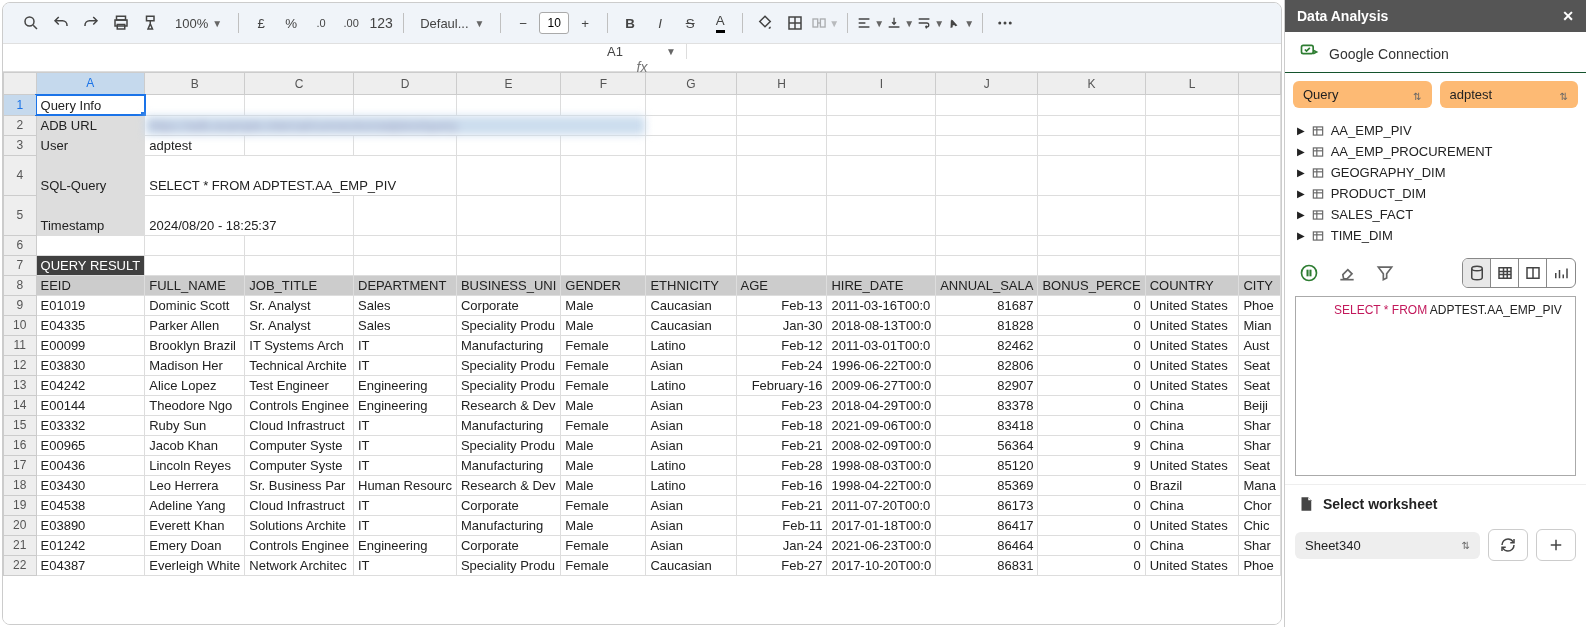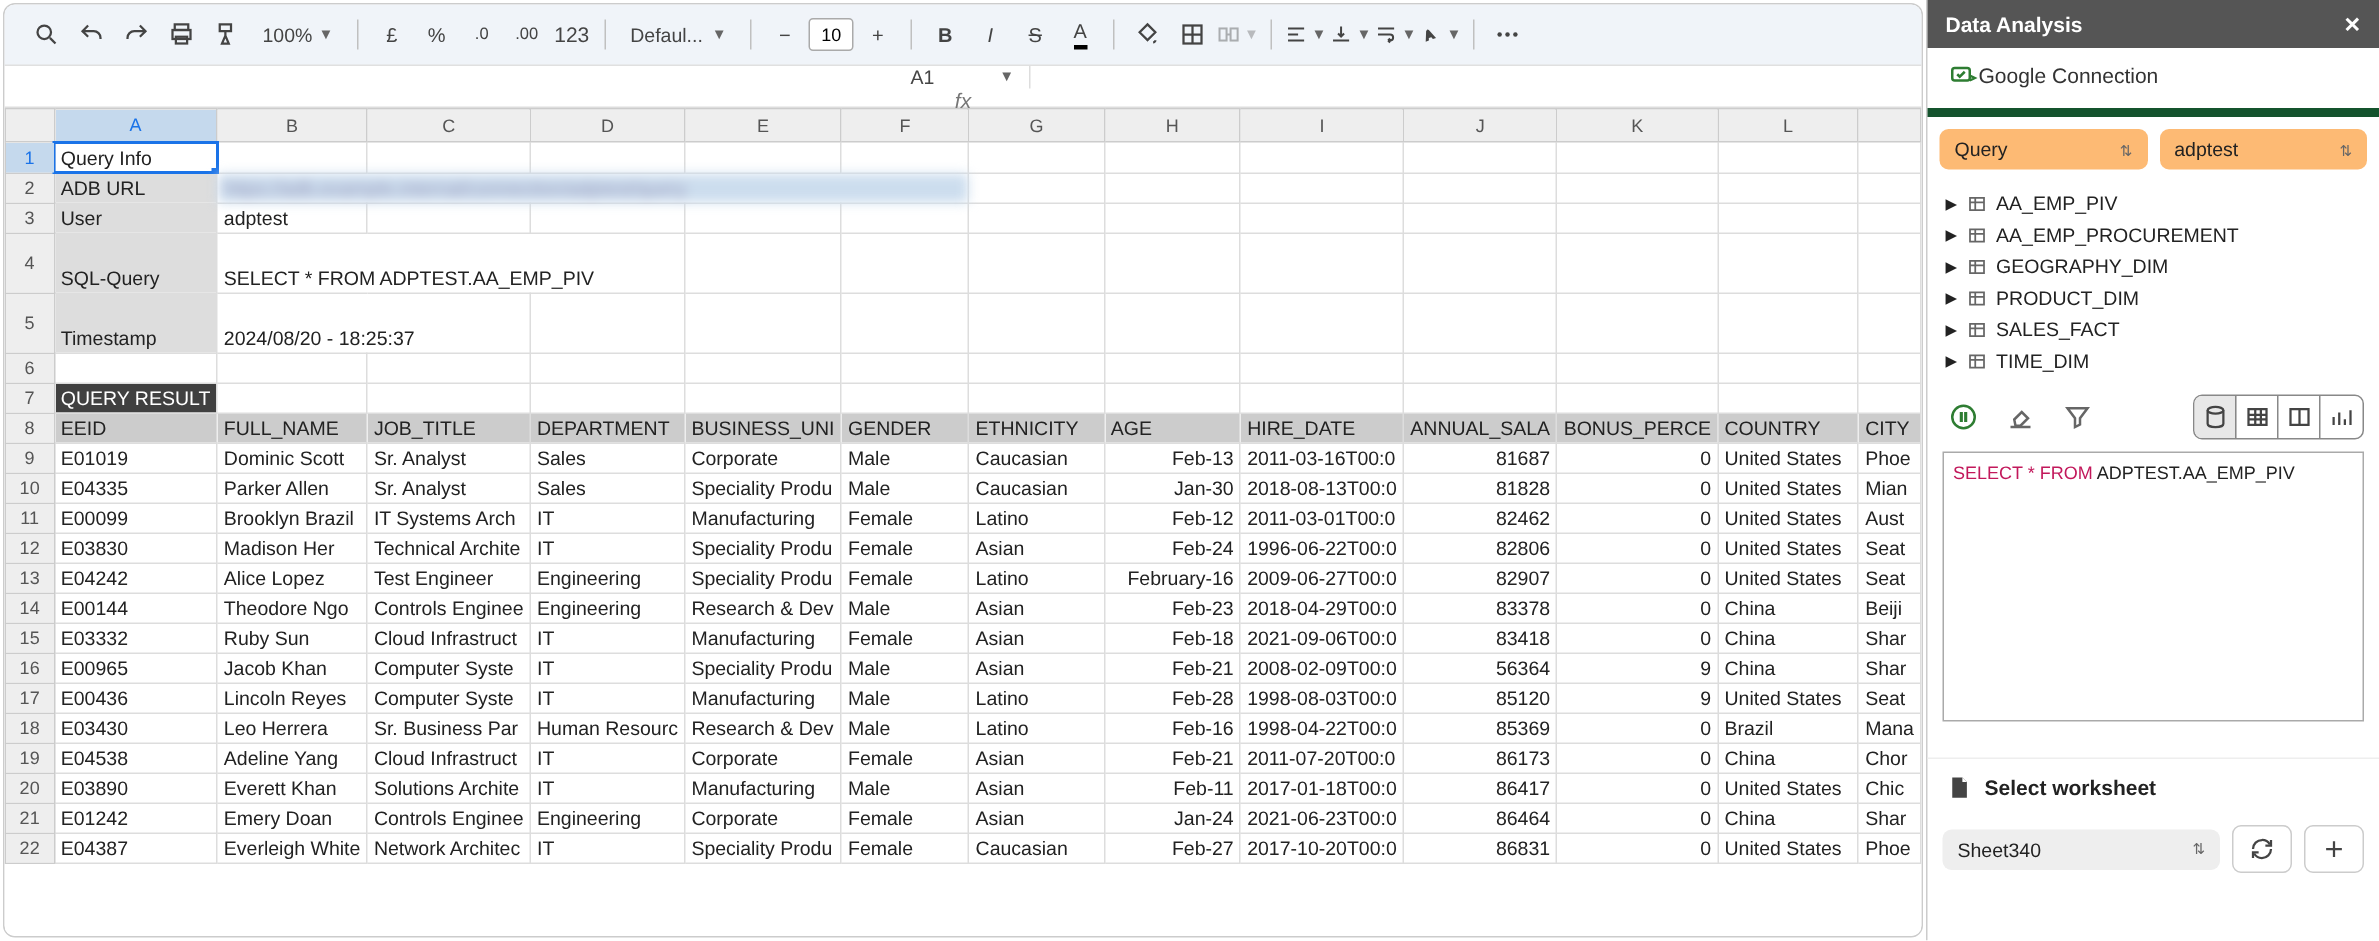--- a/index.html
+++ b/index.html
@@ -33,35 +33,35 @@
 td.sel { background: #fff; outline: 2px solid #1a73e8; outline-offset: -1px; position: relative; }
 td.sel::after { content: ''; position: absolute; right: -3px; bottom: -3px; width: 6px; height: 6px; background: #1a73e8; }
 .info-key { background: #ddd; font-weight: normal; }
 .header-row td { background: #ccc; font-weight: normal; }
 .query-result { background: #404040; color: #fff; }
 .num { text-align: right; }
 .blur { filter: blur(4px); background: #cde; color: #99b; }
 
 .sidebar { width: 302px; display: flex; flex-direction: column; border-left: 1px solid #ccc; background: #fff; }
 .side-title { background: #555; color: #fff; padding: 8px 12px; font-size: 14px; font-weight: bold; display: flex; justify-content: space-between; align-items: center; }
-.side-conn { padding: 10px 14px; border-bottom: 6px solid #14532d; display: flex; align-items: flex-start; font-size: 14px; color: #333; }
+.side-conn { padding: 10px 14px; border-bottom: 1px solid #14532d; display: flex; align-items: flex-end; gap: 10px; font-size: 14px; color: #333; }
 .side-selects { display: flex; gap: 8px; padding: 8px; }
 .side-select { flex: 1; background: #fdba74; border-radius: 6px; padding: 6px 10px; font-size: 13px; display: flex; justify-content: space-between; align-items: flex-end; cursor: pointer; }
 .tree { padding: 4px 8px; font-size: 13px; max-height: 140px; overflow: auto; }
 .tree-item { display: flex; align-items: center; gap: 6px; padding: 3px 4px; cursor: pointer; }
 .tree-item svg { width: 14px; height: 14px; fill: #666; }
 .actions { display: flex; gap: 10px; padding: 8px 10px; align-items: center; }
 .abtn { width: 28px; height: 28px; display: flex; align-items: center; justify-content: center; cursor: pointer; border-radius: 4px; }
 .view-group { margin-left: auto; display: flex; border: 1px solid #888; border-radius: 6px; overflow: hidden; }
 .view-group .abtn { border: none; border-right: 1px solid #888; border-radius: 0; }
 .view-group .abtn:last-child { border-right: none; }
 .view-group .abtn.sel { background: #e8e8e8; }
 .sql-box { margin: 0 10px; border: 1px solid #aaa; height: 180px; padding: 6px; font-size: 12px; font-family: Arial; overflow: auto; }
-.sql-box .kw { color: #c2185b; }
-.ws-row { padding: 10px 12px; font-size: 14px; font-weight: bold; display: flex; align-items: center; gap: 8px; border-top: 1px solid #eee; margin-top: 24px; }
+.sql-box .kw { color: #c2185b; margin-left: 32px; }
+.ws-row { padding: 10px 12px; font-size: 14px; font-weight: bold; display: flex; align-items: center; gap: 8px; border-top: 1px solid #eee; margin-top: 8px; }
 .ws-controls { display: flex; gap: 8px; padding: 6px 10px 10px; align-items: center; }
 .ws-select { flex: 1; background: #eee; border-radius: 6px; padding: 6px 10px; font-size: 13px; display: flex; justify-content: space-between; align-items: center; }
 .ws-btn { width: 40px; height: 32px; border: 1px solid #ccc; border-radius: 6px; display: flex; align-items: center; justify-content: center; cursor: pointer; }
 .tall { height: 40px; }
 .caret { font-size: 10px; color: #666; }
 </style>
 </head>
 <body>
 
 <div class="app">

